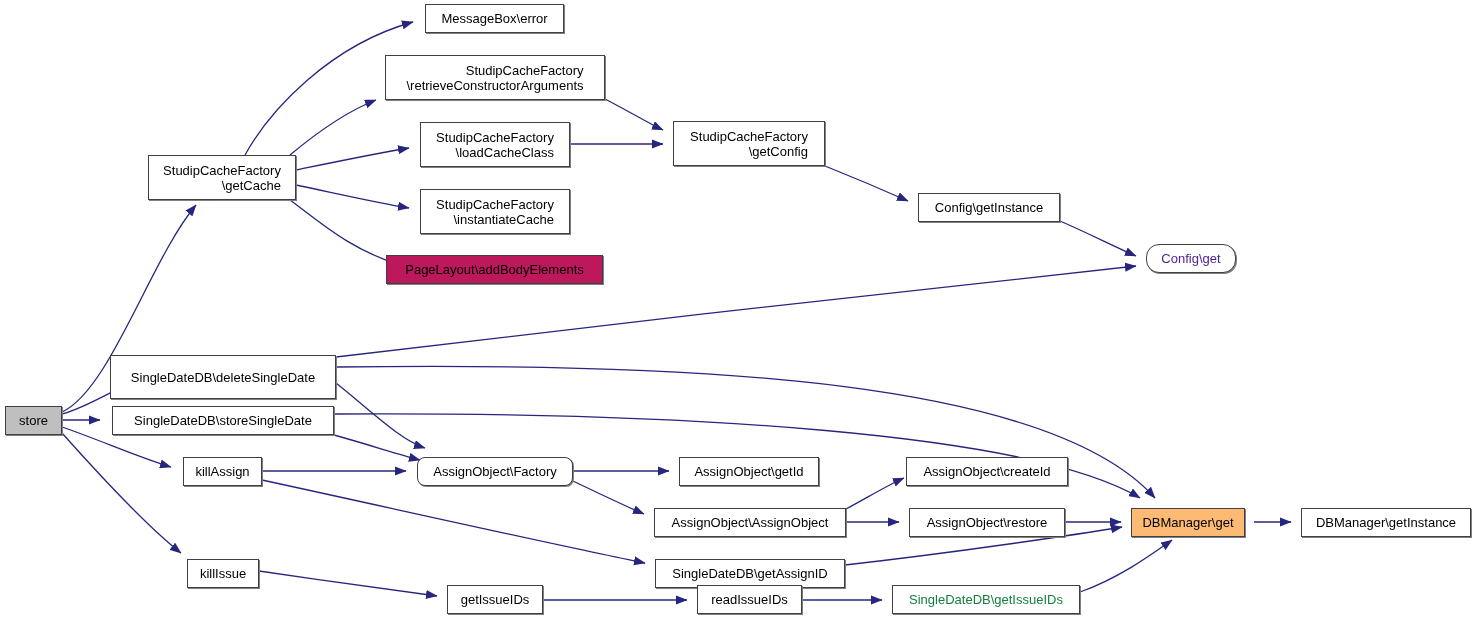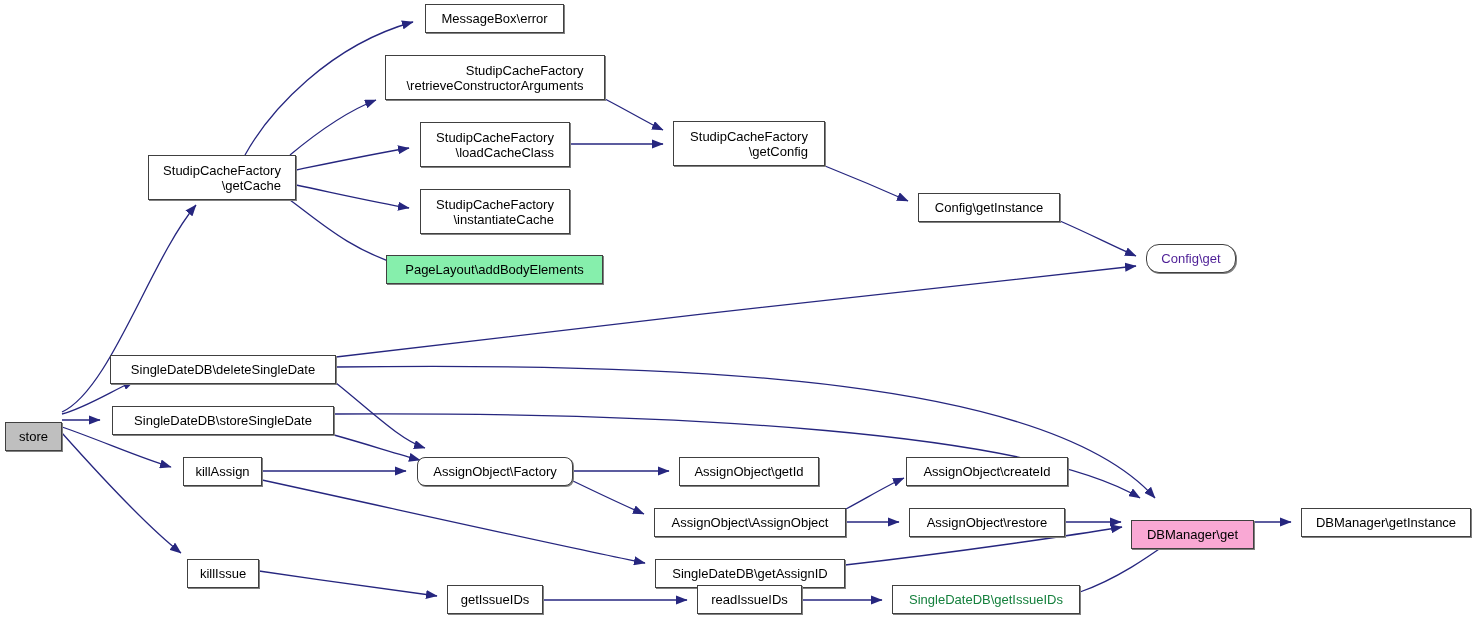--- a/index.html
+++ b/index.html
@@ -89,44 +89,44 @@
         <path d="M 846,509 C 870,496 890,484 904,478" fill="none" stroke="#26267f" stroke-width="1.3" marker-end="url(#arrowhead)"></path>
         <path d="M 846,522 L 899,522" fill="none" stroke="#26267f" stroke-width="1.3" marker-end="url(#arrowhead)"></path>
         <path d="M 1065,522 L 1121,522" fill="none" stroke="#26267f" stroke-width="1.3" marker-end="url(#arrowhead)"></path>
         <path d="M 845,565 C 960,552 1080,534 1122,527" fill="none" stroke="#26267f" stroke-width="1.3" marker-end="url(#arrowhead)"></path>
         <path d="M 802,600 L 882,600" fill="none" stroke="#26267f" stroke-width="1.3" marker-end="url(#arrowhead)"></path>
         <path d="M 1080,592 C 1120,578 1155,552 1172,540" fill="none" stroke="#26267f" stroke-width="1.3" marker-end="url(#arrowhead)"></path>
         <path d="M 1254,522 L 1291,522" fill="none" stroke="#26267f" stroke-width="1.3" marker-end="url(#arrowhead)"></path>
       </g>
   </svg>
   <div id="node-layer">
-      <div class="gnode highlight" style="left: 5px; top: 406px; width: 57px; height: 29px; border-color: rgb(64, 64, 64); background: rgb(191, 191, 191); color: rgb(0, 0, 0); margin-top: 16px;"><span class="glabel">store</span></div>
+      <div class="gnode highlight" style="left: 5px; top: 406px; width: 57px; height: 29px; border-color: rgb(64, 64, 64); background: rgb(191, 191, 191); color: rgb(0, 0, 0);"><span class="glabel">store</span></div>
       <div class="gnode" style="left: 148px; top: 155px; width: 148px; height: 45px; border-color: rgb(64, 64, 64); background: rgb(255, 255, 255); color: rgb(0, 0, 0);"><span class="glabel">StudipCacheFactory
 \getCache</span></div>
       <div class="gnode" style="left: 425px; top: 4px; width: 139px; height: 29px; border-color: rgb(64, 64, 64); background: rgb(255, 255, 255); color: rgb(0, 0, 0);"><span class="glabel">MessageBox\error</span></div>
       <div class="gnode" style="left: 385px; top: 55px; width: 220px; height: 45px; border-color: rgb(64, 64, 64); background: rgb(255, 255, 255); color: rgb(0, 0, 0);"><span class="glabel">StudipCacheFactory
 \retrieveConstructorArguments</span></div>
       <div class="gnode" style="left: 420px; top: 122px; width: 150px; height: 45px; border-color: rgb(64, 64, 64); background: rgb(255, 255, 255); color: rgb(0, 0, 0);"><span class="glabel">StudipCacheFactory
 \loadCacheClass</span></div>
       <div class="gnode" style="left: 420px; top: 189px; width: 150px; height: 45px; border-color: rgb(64, 64, 64); background: rgb(255, 255, 255); color: rgb(0, 0, 0);"><span class="glabel">StudipCacheFactory
 \instantiateCache</span></div>
-      <div class="gnode" style="left: 386px; top: 255px; width: 217px; height: 29px; border-color: rgb(64, 64, 64); background: #86efac; color: rgb(0, 0, 0);"><span class="glabel">PageLayout\addBodyElements</span></div>
+      <div class="gnode" style="left: 386px; top: 255px; width: 217px; height: 29px; border-color: rgb(64, 64, 64); background: #be185d; color: rgb(0, 0, 0);"><span class="glabel">PageLayout\addBodyElements</span></div>
       <div class="gnode" style="left: 673px; top: 121px; width: 152px; height: 45px; border-color: rgb(64, 64, 64); background: rgb(255, 255, 255); color: rgb(0, 0, 0);"><span class="glabel">StudipCacheFactory
 \getConfig</span></div>
       <div class="gnode" style="left: 918px; top: 193px; width: 142px; height: 29px; border-color: rgb(64, 64, 64); background: rgb(255, 255, 255); color: rgb(0, 0, 0);"><span class="glabel">Config\getInstance</span></div>
       <div class="gnode" style="left: 1146px; top: 244px; width: 90px; height: 29px; border-color: rgb(64, 64, 64); background: rgb(255, 255, 255); color: #4c1d95; border-radius: 13px;"><span class="glabel">Config\get</span></div>
-      <div class="gnode" style="left: 110px; top: 355px; width: 226px; height: 29px; border-color: rgb(64, 64, 64); background: rgb(255, 255, 255); color: rgb(0, 0, 0);"><span class="glabel">SingleDateDB\deleteSingleDate</span></div>
+      <div class="gnode" style="left: 110px; top: 355px; width: 226px; height: 44px; border-color: rgb(64, 64, 64); background: rgb(255, 255, 255); color: rgb(0, 0, 0);"><span class="glabel">SingleDateDB\deleteSingleDate</span></div>
       <div class="gnode" style="left: 112px; top: 406px; width: 222px; height: 29px; border-color: rgb(64, 64, 64); background: rgb(255, 255, 255); color: rgb(0, 0, 0);"><span class="glabel">SingleDateDB\storeSingleDate</span></div>
       <div class="gnode" style="left: 183px; top: 457px; width: 79px; height: 29px; border-color: rgb(64, 64, 64); background: rgb(255, 255, 255); color: rgb(0, 0, 0);"><span class="glabel">killAssign</span></div>
       <div class="gnode" style="left: 187px; top: 559px; width: 72px; height: 29px; border-color: rgb(64, 64, 64); background: rgb(255, 255, 255); color: rgb(0, 0, 0);"><span class="glabel">killIssue</span></div>
       <div class="gnode" style="left: 417px; top: 457px; width: 156px; height: 29px; border-color: rgb(64, 64, 64); background: rgb(255, 255, 255); color: rgb(0, 0, 0); border-radius: 8px;"><span class="glabel">AssignObject\Factory</span></div>
       <div class="gnode" style="left: 447px; top: 585px; width: 96px; height: 29px; border-color: rgb(64, 64, 64); background: rgb(255, 255, 255); color: rgb(0, 0, 0);"><span class="glabel">getIssueIDs</span></div>
       <div class="gnode" style="left: 679px; top: 457px; width: 140px; height: 29px; border-color: rgb(64, 64, 64); background: rgb(255, 255, 255); color: rgb(0, 0, 0);"><span class="glabel">AssignObject\getId</span></div>
       <div class="gnode" style="left: 654px; top: 508px; width: 192px; height: 29px; border-color: rgb(64, 64, 64); background: rgb(255, 255, 255); color: rgb(0, 0, 0);"><span class="glabel">AssignObject\AssignObject</span></div>
       <div class="gnode" style="left: 655px; top: 559px; width: 190px; height: 29px; border-color: rgb(64, 64, 64); background: rgb(255, 255, 255); color: rgb(0, 0, 0);"><span class="glabel">SingleDateDB\getAssignID</span></div>
       <div class="gnode" style="left: 697px; top: 585px; width: 105px; height: 29px; border-color: rgb(64, 64, 64); background: rgb(255, 255, 255); color: rgb(0, 0, 0);"><span class="glabel">readIssueIDs</span></div>
       <div class="gnode" style="left: 906px; top: 457px; width: 162px; height: 29px; border-color: rgb(64, 64, 64); background: rgb(255, 255, 255); color: rgb(0, 0, 0);"><span class="glabel">AssignObject\createId</span></div>
       <div class="gnode" style="left: 909px; top: 508px; width: 156px; height: 29px; border-color: rgb(64, 64, 64); background: rgb(255, 255, 255); color: rgb(0, 0, 0);"><span class="glabel">AssignObject\restore</span></div>
       <div class="gnode" style="left: 892px; top: 585px; width: 188px; height: 29px; border-color: rgb(64, 64, 64); background: rgb(255, 255, 255); color: #15803d;"><span class="glabel">SingleDateDB\getIssueIDs</span></div>
-      <div class="gnode" style="left: 1131px; top: 508px; width: 123px; height: 29px; border-color: rgb(64, 64, 64); background: #f9a8d4; color: rgb(0, 0, 0); margin-top: 12px;"><span class="glabel">DBManager\get</span></div>
+      <div class="gnode" style="left: 1131px; top: 508px; width: 114px; height: 29px; border-color: rgb(64, 64, 64); background: #fdba74; color: rgb(0, 0, 0);"><span class="glabel">DBManager\get</span></div>
       <div class="gnode" style="left: 1301px; top: 508px; width: 170px; height: 29px; border-color: rgb(64, 64, 64); background: rgb(255, 255, 255); color: rgb(0, 0, 0);"><span class="glabel">DBManager\getInstance</span></div>
     </div>
 </div>
 
 </body></html>

